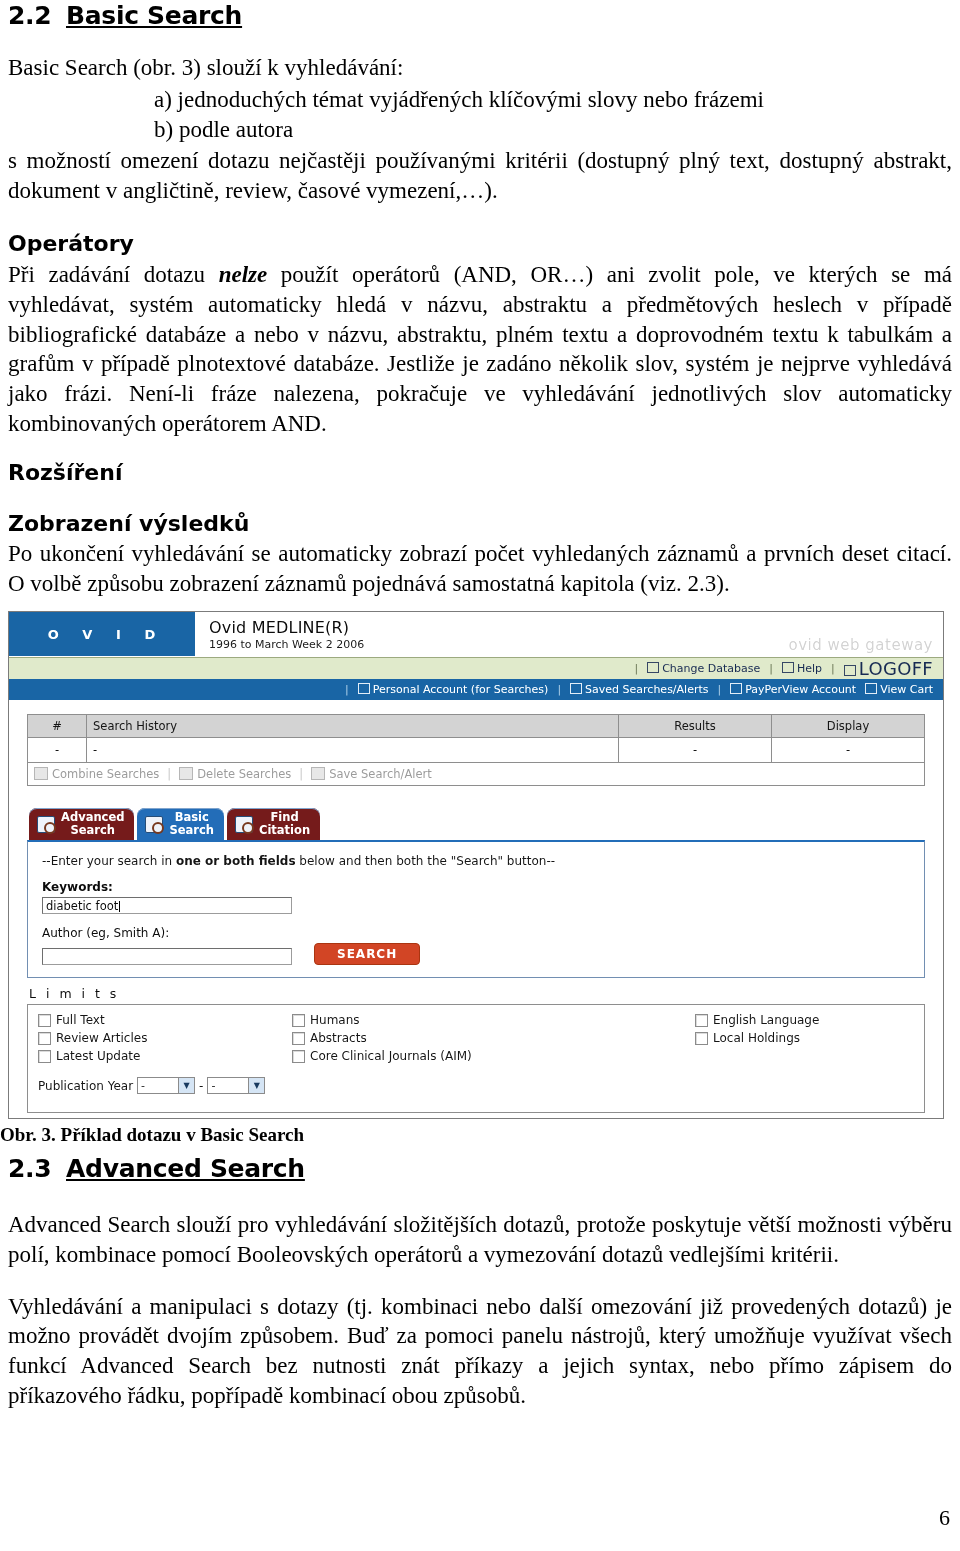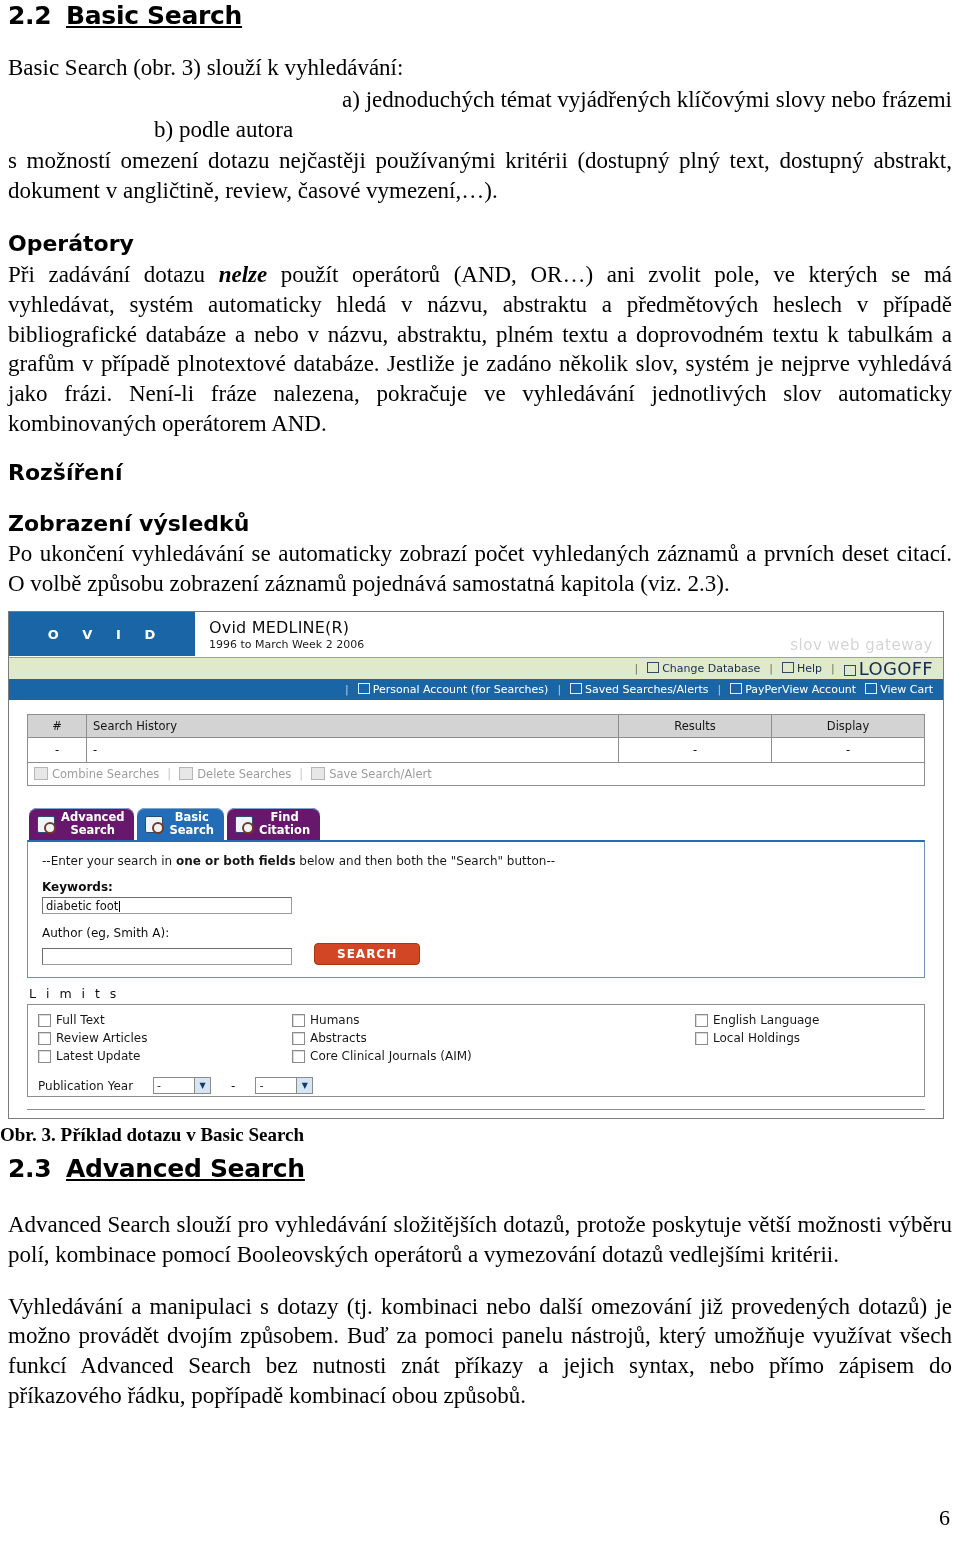--- a/index.html
+++ b/index.html
@@ -193,21 +193,21 @@
   }
 
   .tabstrip {
     margin-top: 22px;
     display: flex;
     align-items: flex-end;
     gap: 3px;
     padding-left: 2px;
   }
   .tab {
-    background: #701a75;
+    background: #7f1d1d;
     color: #ffffff;
     border-radius: 8px 8px 0 0;
     padding: 3px 10px 3px 8px;
     display: flex;
     align-items: center;
     gap: 6px;
     font-size: 11.5px;
     font-weight: bold;
     line-height: 1.15;
     box-shadow: inset 0 1px 0 #7da4cf;
@@ -278,21 +278,21 @@
   .gap12 { height: 12px; }
 
   .limits-hdr {
     font-size: 12.5px;
     letter-spacing: 3px;
     color: #111;
     margin: 8px 0 3px 2px;
   }
   .limits-box {
     border: 1px solid #8d8d8d;
-    padding: 8px 10px 2px 10px;
+    padding: 8px 10px 18px 10px;
     background: #ffffff;
   }
   .limcols { display: flex; }
   .limcol { width: 33.33%; }
   .limcol.c1 { width: 29%; }
   .limcol.c2 { width: 46%; }
   .limcol.c3 { width: 25%; }
   .chk {
     display: flex;
     align-items: center;
@@ -304,21 +304,21 @@
   .box {
     width: 11px; height: 11px;
     border: 1px solid #8a8a8a;
     background: #fff;
     box-shadow: inset 1px 1px 0 #d7d7d7;
     flex: none;
   }
   .pubyear {
     display: flex;
     align-items: center;
-    gap: 20px;
+    gap: 4px;
     font-size: 12px;
     margin-top: 10px;
     color: #1a1a1a;
   }
   .ddl {
     width: 58px;
     height: 17px;
     border: 1px solid #8a8a8a;
     background: #fff;
     display: flex;
@@ -369,21 +369,21 @@
   <div class="content">
 
     <h2 class="sec" style="margin-top:2px;">
       <span class="num">2.2</span><span class="ttl">Basic Search</span>
     </h2>
 
     <div style="height:22px"></div>
 
     <p class="body nojust">Basic Search (obr. 3) slouží k vyhledávání:</p>
 
-    <p class="body nojust indent-a" style="margin-top:2px;text-align:right;">a)   jednoduchých témat vyjádřených klíčovými slovy nebo frázemi</p>
+    <p class="body nojust indent-a" style="margin-top:2px;">a)   jednoduchých témat vyjádřených klíčovými slovy nebo frázemi</p>
     <p class="body nojust indent-a">b)   podle autora</p>
 
     <p class="body" style="margin-top:2px;">s možností omezení dotazu nejčastěji používanými kritérii (dostupný plný text, dostupný abstrakt, dokument v angličtině, review, časové vymezení,…).</p>
 
     <div style="height:24px"></div>
 
     <div class="sub">Operátory</div>
     <p class="body" style="margin-top:1px;"><span>Při zadávání dotazu </span><span class="ital-bold">nelze</span><span> použít operátorů (AND, OR…) ani zvolit pole, ve kterých se má vyhledávat, systém automaticky hledá v názvu, abstraktu a předmětových heslech v případě bibliografické databáze a nebo v názvu, abstraktu, plném textu a doprovodném textu k tabulkám a grafům v případě plnotextové databáze. Jestliže je zadáno několik slov, systém je nejprve vyhledává jako frázi. Není-li fráze nalezena, pokračuje ve vyhledávání jednotlivých slov automaticky kombinovaných operátorem AND.</span></p>
 
     <div style="height:20px"></div>
@@ -402,21 +402,21 @@
       <div class="ovid-logo">
         <span>O</span>
         <span>V</span>
         <span>I</span>
         <span>D</span>
       </div>
       <div class="dbtitle">
         <div class="t1">Ovid MEDLINE(R)</div>
         <div class="t2">1996 to March Week 2 2006</div>
       </div>
-      <div class="gateway">slov web gateway</div>
+      <div class="gateway">ovid web gateway</div>
     </div>
 
     <div class="greenbar">
       <span class="sep">|</span>
       <span><span class="mini-ico"></span><span>Change Database</span></span>
       <span class="sep">|</span>
       <span><span class="mini-ico"></span><span>Help</span></span>
       <span class="sep">|</span>
       <span class="logoff"><span class="mini-ico"></span><span>LOGOFF</span></span>
     </div>

